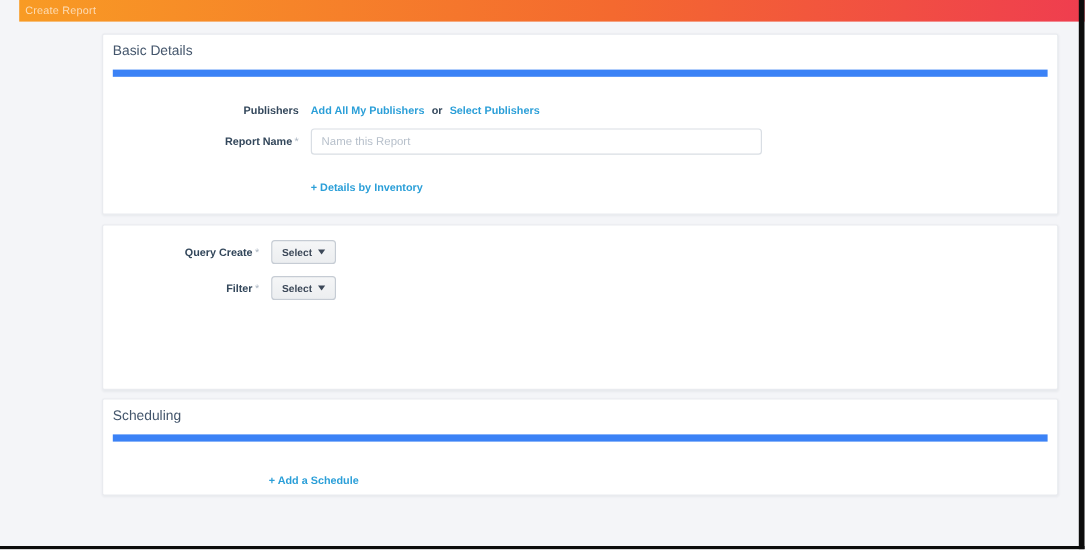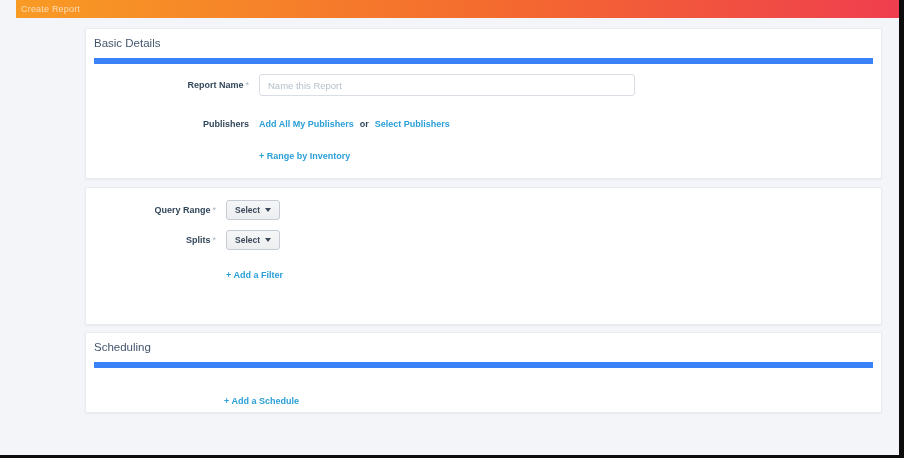--- a/index.html
+++ b/index.html
@@ -132,72 +132,66 @@
 
 <div class="screen">
 
   <div class="topbar">
     <span class="topbar-title">Create Report</span>
   </div>
 
   <section class="card card-1">
     <h2 class="card-heading">Basic Details</h2>
 
-    <div class="form-row row-report-name">
-      <label class="label-col"><span>Report Name</span><span class="req">*</span></label>
-      <div class="control-col">
-        <input type="text" class="text-input" placeholder="Name this Report" style="">
-      </div>
-    </div>
-
     <div class="form-row row-publishers">
       <label class="label-col">Publishers</label>
       <div class="control-col">
         <a class="link">Add All My Publishers</a>
         <span class="or-text">or</span>
         <a class="link">Select Publishers</a>
       </div>
     </div>
 
+    <div class="form-row row-report-name">
+      <label class="label-col"><span>Report Name</span><span class="req">*</span></label>
+      <div class="control-col">
+        <input type="text" class="text-input" placeholder="Name this Report" style="">
+      </div>
+    </div>
+
     <div class="form-row row-filter-inventory">
       <div class="label-col"></div>
       <div class="control-col">
-        <a class="link">+ Range by Inventory</a>
+        <a class="link">+ Details by Inventory</a>
       </div>
     </div>
   </section>
 
   <section class="card card-2">
 
     <div class="form-row row-query-range">
-      <label class="label-col"><span>Query Range</span><span class="req">*</span></label>
+      <label class="label-col"><span>Query Create</span><span class="req">*</span></label>
       <div class="control-col">
         <button class="select-btn">
           <span>Select</span>
           <span class="caret"></span>
         </button>
       </div>
     </div>
 
     <div class="form-row row-splits">
-      <label class="label-col"><span>Splits</span><span class="req">*</span></label>
+      <label class="label-col"><span>Filter</span><span class="req">*</span></label>
       <div class="control-col">
         <button class="select-btn">
           <span>Select</span>
           <span class="caret"></span>
         </button>
       </div>
     </div>
 
-    <div class="form-row row-add-filter">
-      <div class="label-col"></div>
-      <div class="control-col">
-        <a class="link">+ Add a Filter</a>
-      </div>
-    </div>
   </section>
 
   <section class="card card-3">
     <h2 class="card-heading">Scheduling</h2>
     <div class="row-add-schedule">
       <a class="link">+ Add a Schedule</a>
     </div>
   </section>
 
   <div class="edge-right"></div>

